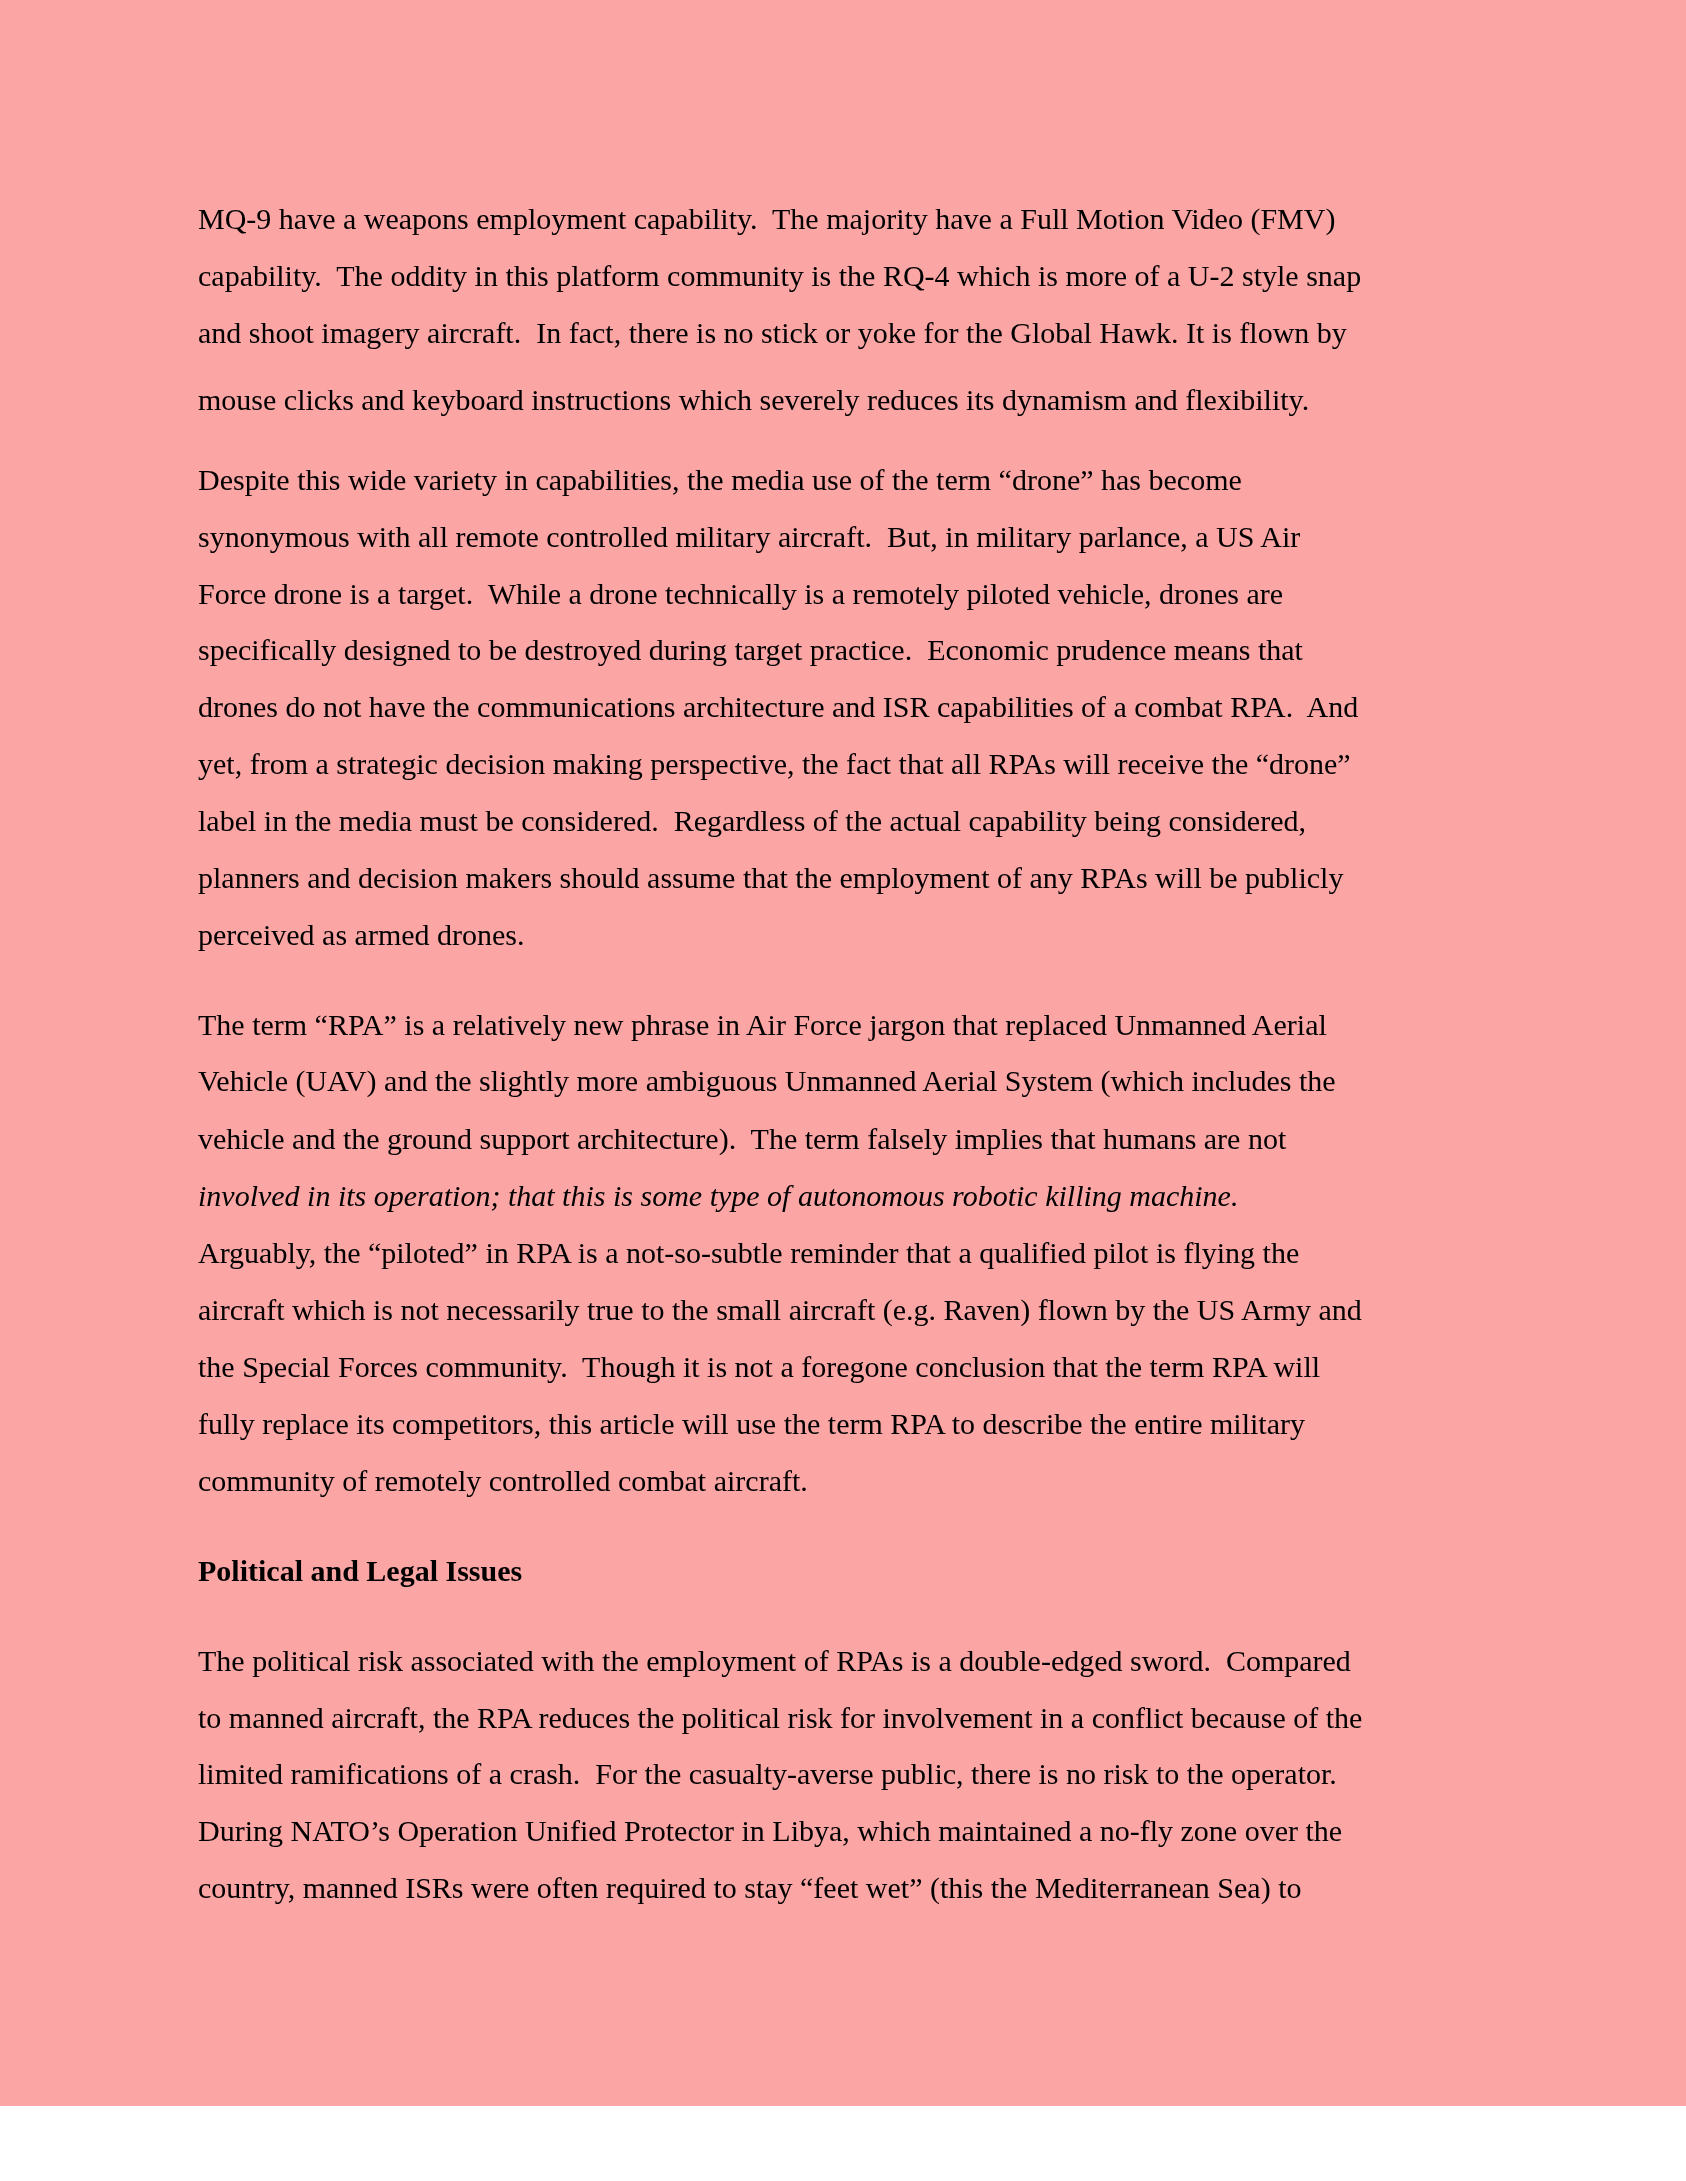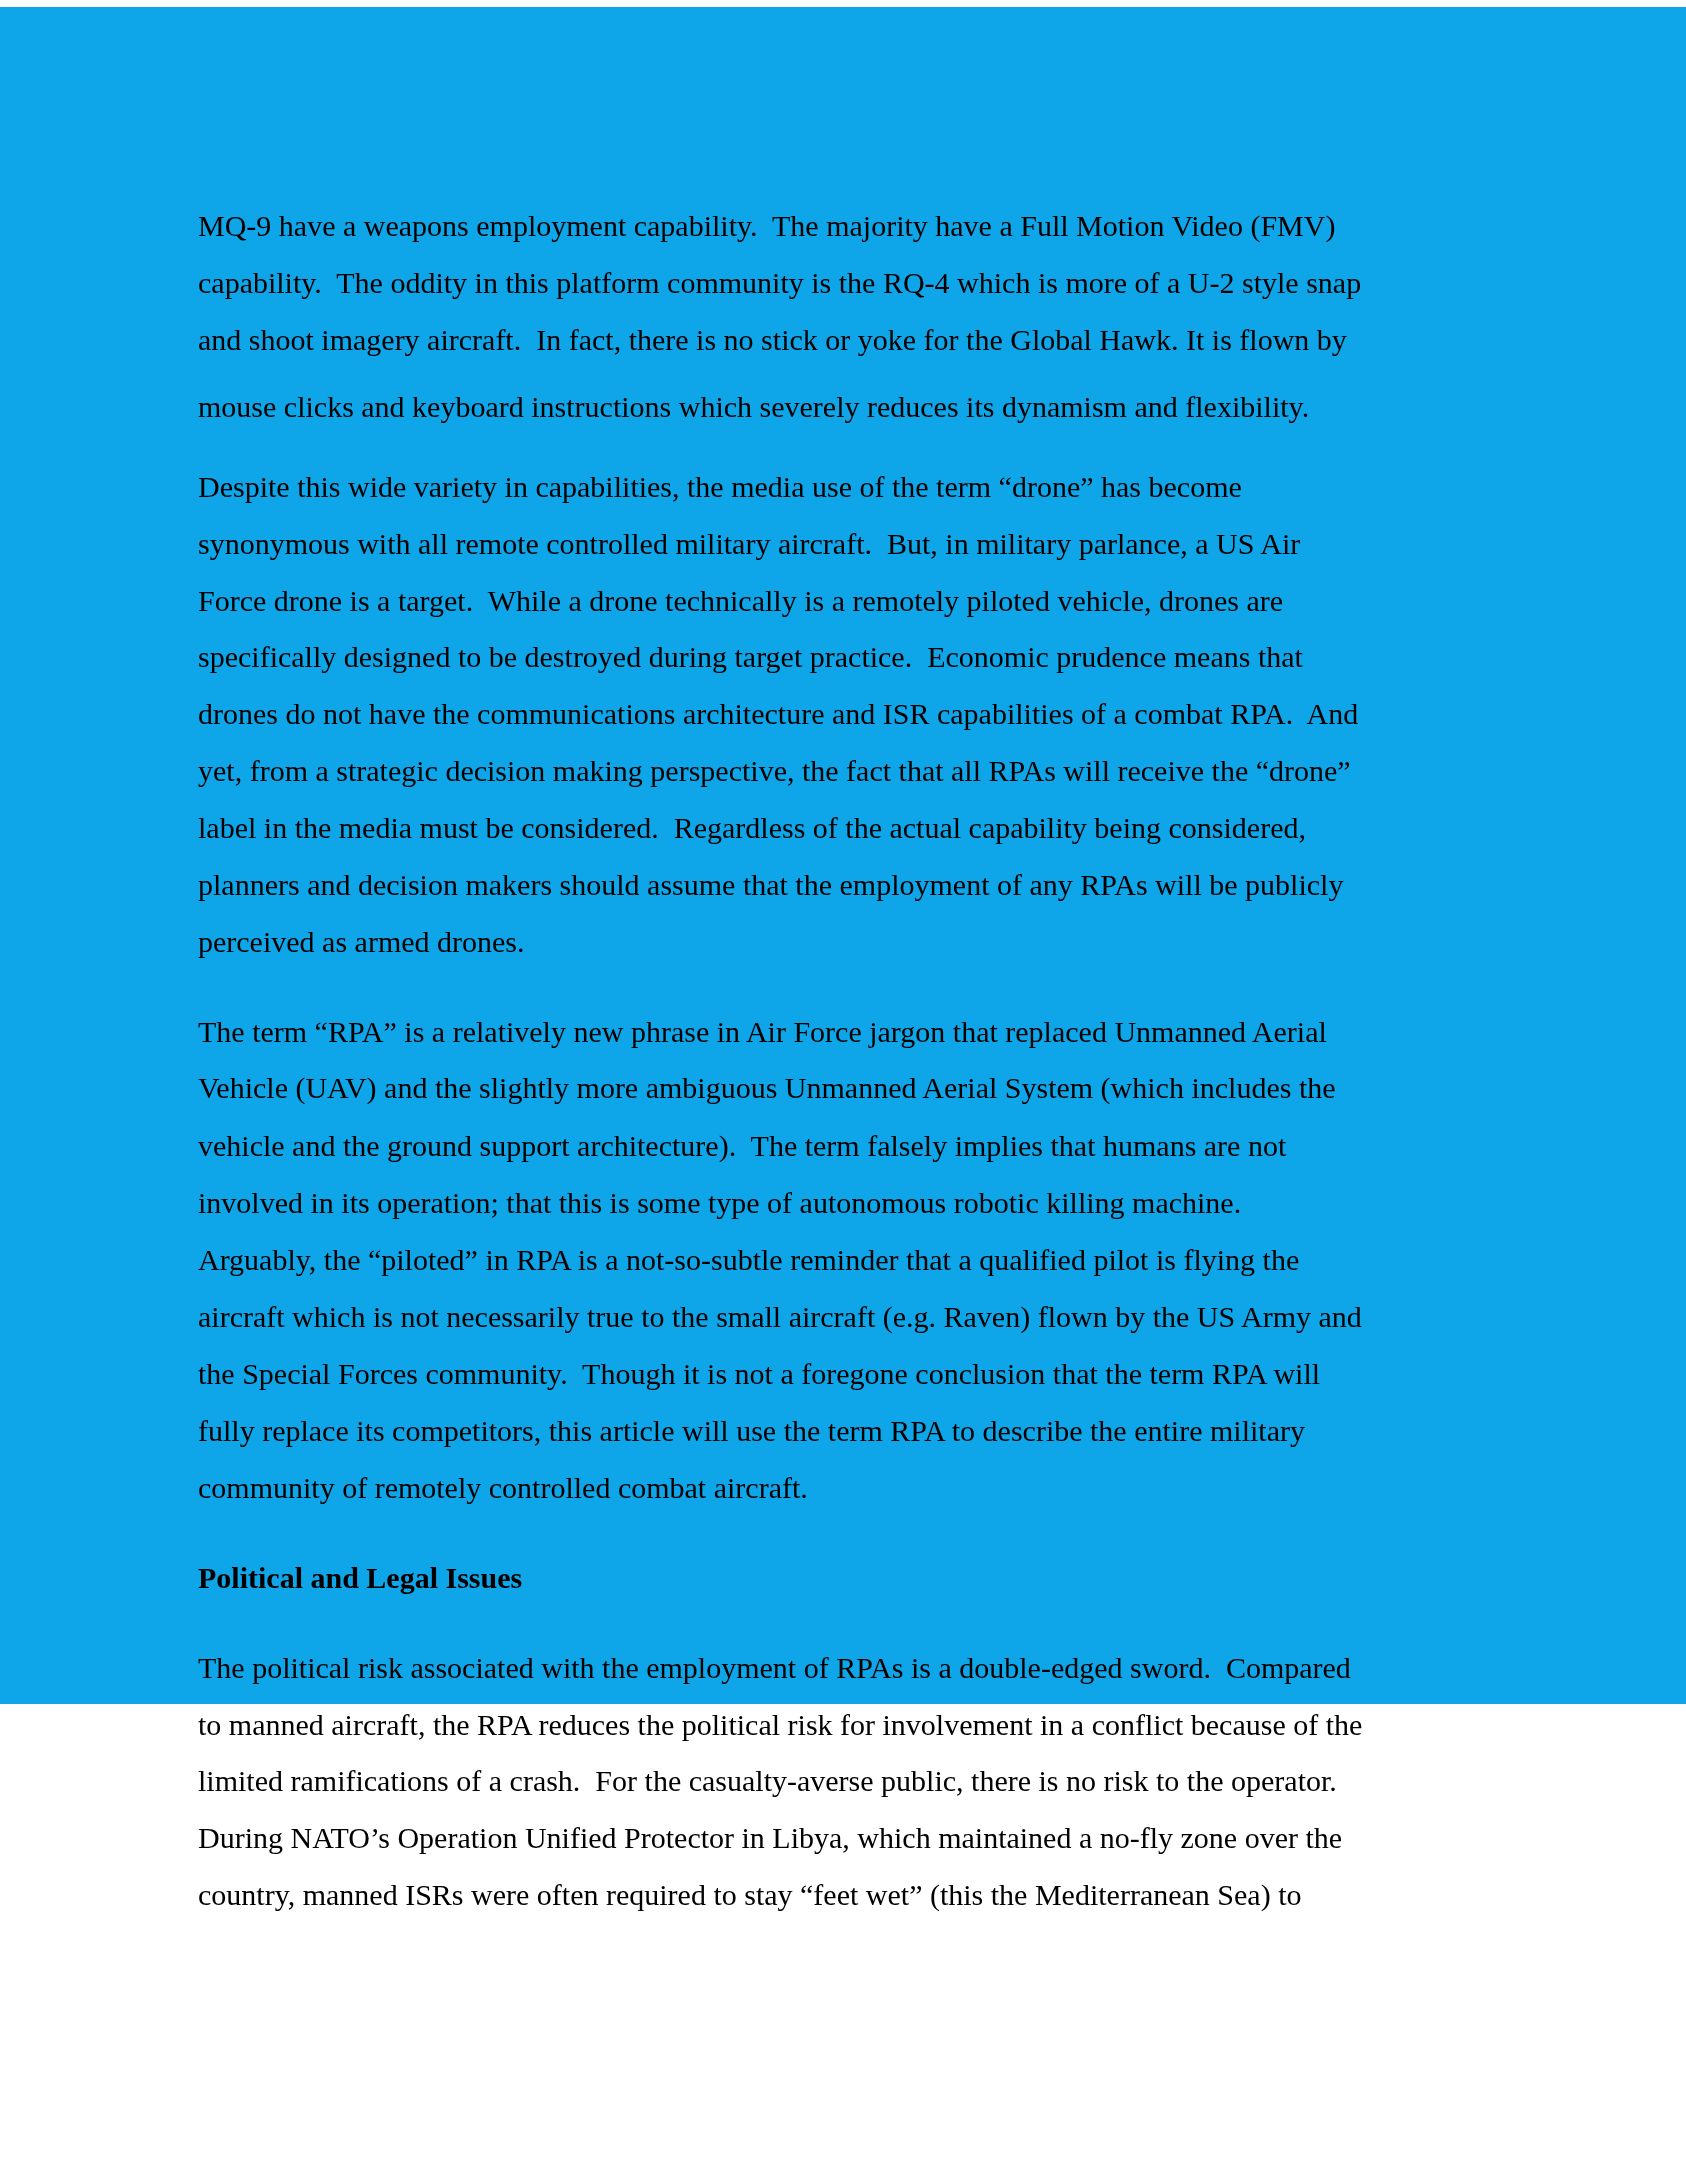--- a/index.html
+++ b/index.html
@@ -1,21 +1,20 @@
 <!DOCTYPE html>
 <html style="font-size:14.7px"><head>
   <meta charset="utf-8">
   <style>
     html, body { margin: 0; padding: 0; background: #ffffff; }
     body { width: 1686px; height: 2182px; position: relative; overflow: hidden; }
     .page {
-      position: absolute; left: 0; top: 0; width: 1686px; height: 1697px;
-      background: #0ea5e9; color: #000000;
+      position: absolute; left: 0; top: 0; width: 1686px; height: 2106px;
+      background: #fca5a5; color: #000000;
       font-family: "Liberation Serif", "DejaVu Serif", serif;
-      margin-top: 7px;
     }
     .line {
       position: absolute; left: 198px;
       font-size: 30px; line-height: 30px; height: 30px;
       white-space: pre; color: #000;
     }
     .heading { font-weight: bold; }
   </style>
 </head>
 <body>
@@ -35,21 +34,21 @@
       <div class="line" style="top: 692px;">drones do not have the communications architecture and ISR capabilities of a combat RPA.  And</div>
       <div class="line" style="top: 749px; text-align: right;">yet, from a strategic decision making perspective, the fact that all RPAs will receive the “drone”</div>
       <div class="line" style="top: 806px;">label in the media must be considered.  Regardless of the actual capability being considered,</div>
       <div class="line" style="top: 863px;">planners and decision makers should assume that the employment of any RPAs will be publicly</div>
       <div class="line" style="top: 920px;">perceived as armed drones.</div>
     </div>
     <div>
       <div class="line" style="top: 1010px;">The term “RPA” is a relatively new phrase in Air Force jargon that replaced Unmanned Aerial</div>
       <div class="line" style="top: 1066px;">Vehicle (UAV) and the slightly more ambiguous Unmanned Aerial System (which includes the</div>
       <div class="line" style="top: 1124px;">vehicle and the ground support architecture).  The term falsely implies that humans are not</div>
-      <div class="line" style="top: 1181px;">involved in its operation; that this is some type of autonomous robotic killing machine.</div>
+      <div class="line" style="top: 1181px; font-style: italic;">involved in its operation; that this is some type of autonomous robotic killing machine.</div>
       <div class="line" style="top: 1238px;">Arguably, the “piloted” in RPA is a not-so-subtle reminder that a qualified pilot is flying the</div>
       <div class="line" style="top: 1295px;">aircraft which is not necessarily true to the small aircraft (e.g. Raven) flown by the US Army and</div>
       <div class="line" style="top: 1352px;">the Special Forces community.  Though it is not a foregone conclusion that the term RPA will</div>
       <div class="line" style="top: 1409px;">fully replace its competitors, this article will use the term RPA to describe the entire military</div>
       <div class="line" style="top: 1466px;">community of remotely controlled combat aircraft.</div>
     </div>
     <div>
       <div class="line heading" style="top: 1556px;">Political and Legal Issues</div>
     </div>
     <div>

